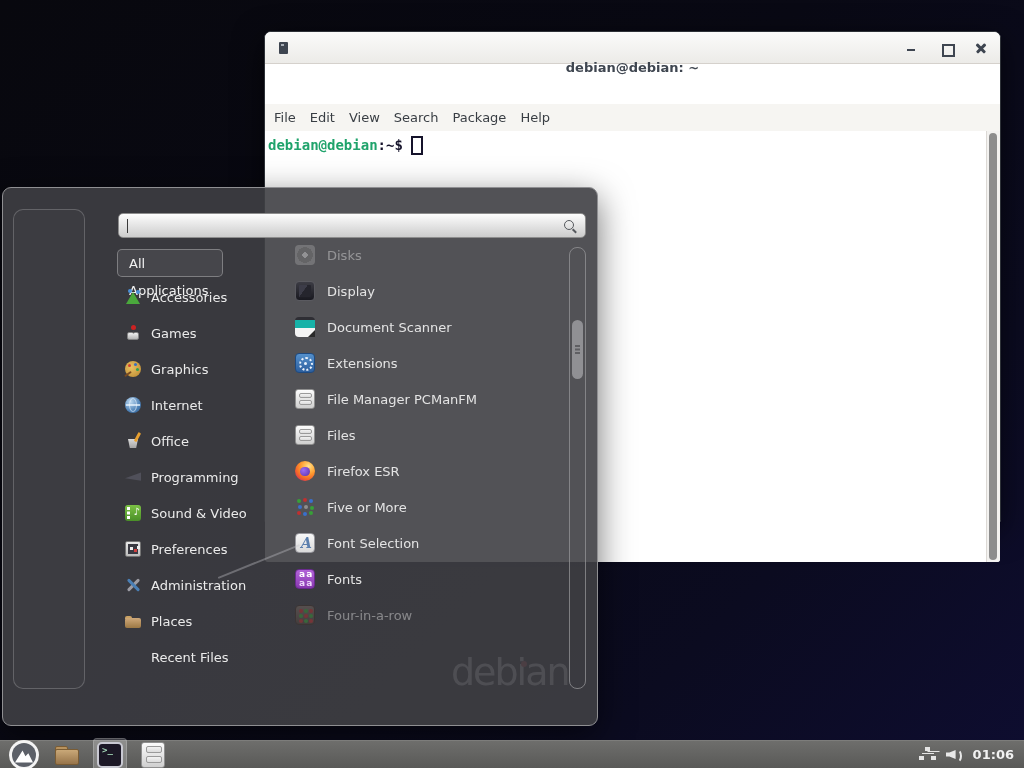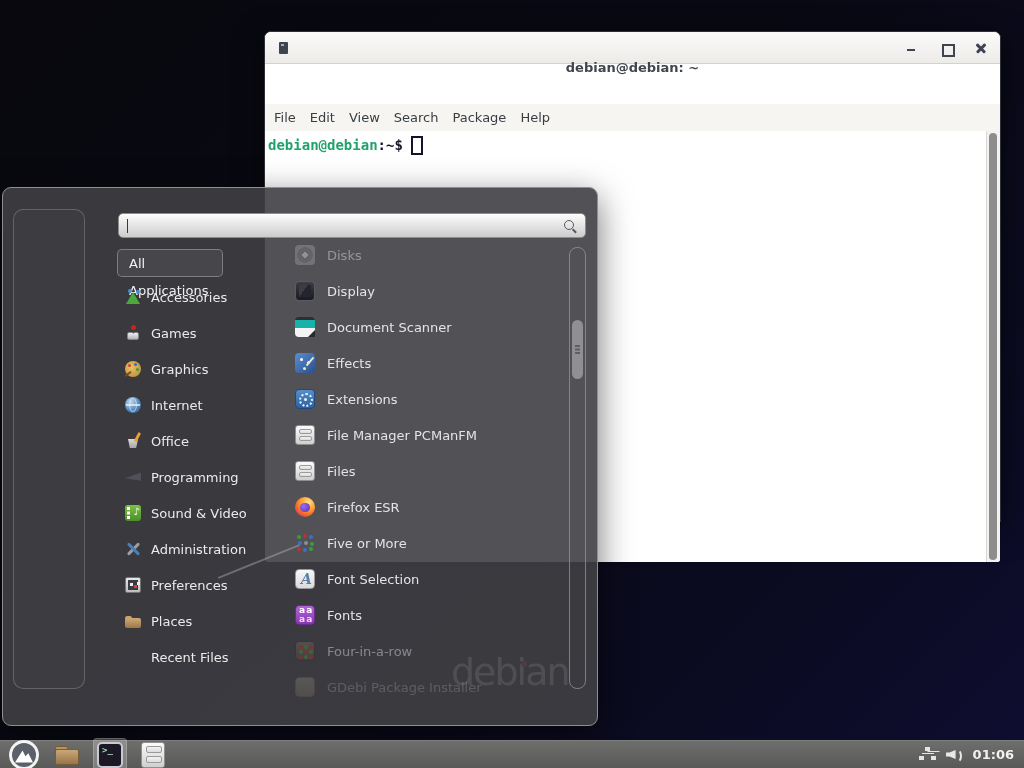--- a/index.html
+++ b/index.html
@@ -264,26 +264,26 @@
       </div>
       <div class="category-row">
         <span class="ci ci-programming"></span>
         <span>Programming</span>
       </div>
       <div class="category-row">
         <span class="ci ci-soundvideo"></span>
         <span>Sound &amp; Video</span>
       </div>
       <div class="category-row">
+        <span class="ci ci-preferences"></span>
+        <span>Preferences</span>
+      </div>
+      <div class="category-row">
         <span class="ci ci-administration"></span>
         <span>Administration</span>
-      </div>
-      <div class="category-row">
-        <span class="ci ci-preferences"></span>
-        <span>Preferences</span>
       </div>
       <div class="category-row">
         <span class="ci ci-places"></span>
         <span>Places</span>
       </div>
       <div class="category-row">
         <span class="ci icon-empty"></span>
         <span>Recent Files</span>
       </div>
     </div>
@@ -296,24 +296,20 @@
       </div>
       <div class="app-row">
         <span class="ai ai-display"></span>
         <span>Display</span>
       </div>
       <div class="app-row">
         <span class="ai ai-docscanner"></span>
         <span>Document Scanner</span>
       </div>
       <div class="app-row">
-        <span class="ai ai-effects"></span>
-        <span>Effects</span>
-      </div>
-      <div class="app-row">
         <span class="ai ai-extensions"></span>
         <span>Extensions</span>
       </div>
       <div class="app-row">
         <span class="ai ai-cabinet"></span>
         <span>File Manager PCManFM</span>
       </div>
       <div class="app-row">
         <span class="ai ai-cabinet"></span>
         <span>Files</span>
@@ -330,24 +326,20 @@
         <span class="ai ai-fontselection"></span>
         <span>Font Selection</span>
       </div>
       <div class="app-row">
         <span class="ai ai-fonts"></span>
         <span>Fonts</span>
       </div>
       <div class="app-row faded">
         <span class="ai ai-fourinarow"></span>
         <span>Four-in-a-row</span>
-      </div>
-      <div class="app-row ghost">
-        <span class="ai ai-gdebi"></span>
-        <span>GDebi Package Installer</span>
       </div>
     </div>
 
   <div class="apps-scrollbar">
     <div class="apps-scroll-thumb"></div>
   </div>
 </div>
 
 <div class="artifact-line"></div>
 

